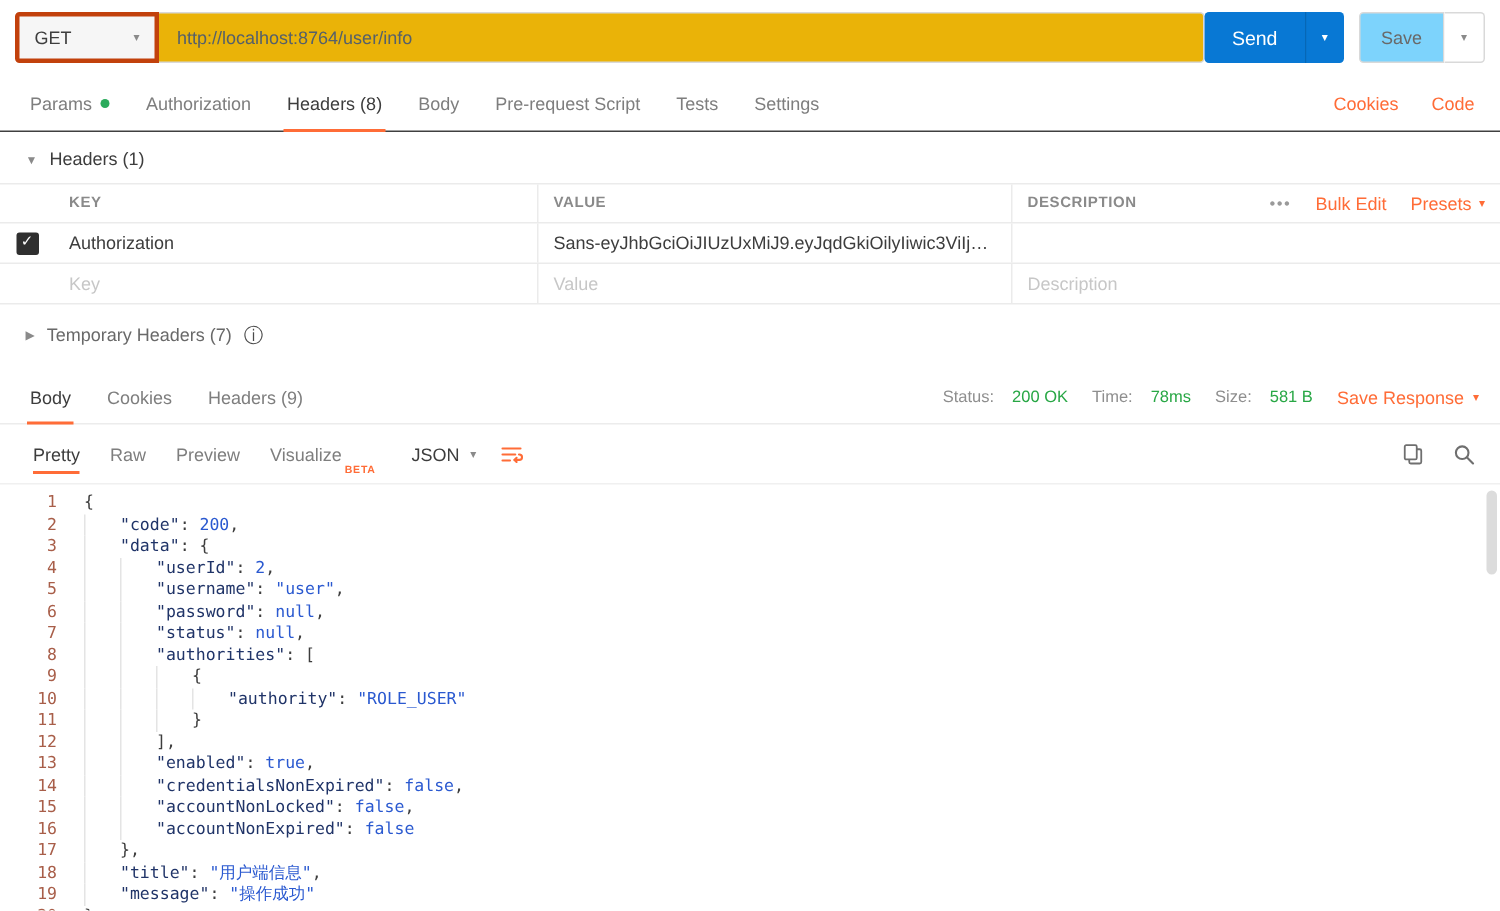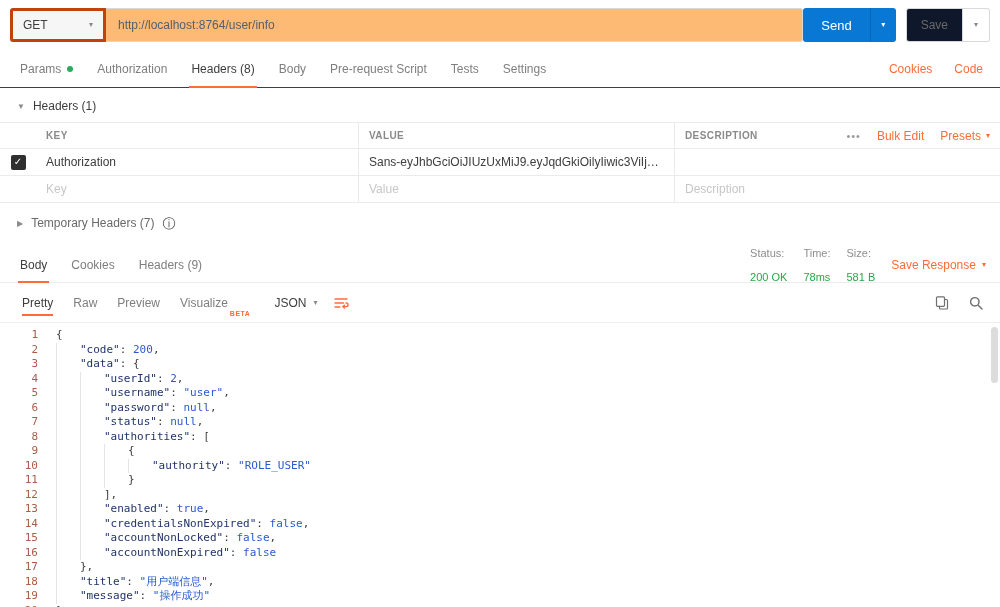--- a/index.html
+++ b/index.html
@@ -14,38 +14,38 @@
 
   
   .topbar { display:flex; align-items:center; padding:8px 10px; }
   .method-select {
     width:96px; height:34px; background:#f6f6f6; border:3px solid #c2410c;
     border-radius:3px 0 0 3px; display:flex; align-items:center;
     justify-content:space-between; padding:0 10px; cursor:pointer; color:#3d3d3d;
   }
   .method-select .caret { color:#8a8a8a; }
   .url-input {
-    flex:1; height:34px; background:#fdba74; border:1px solid #d9d9d9; border-left:0;
+    flex:1; height:34px; background:#eab308; border:1px solid #d9d9d9; border-left:0;
     border-radius:0 3px 3px 0; padding:0 12px; font-size:12px; color:#55606a;
     font-family:"Liberation Sans", sans-serif; outline:none;
   }
   .send-group { display:flex; }
   .send-btn {
     height:34px; padding:0 18px; background:#0878d4; color:#fff; border:0;
     border-radius:3px 0 0 3px; font-size:13px; cursor:pointer;
     font-family:"Liberation Sans", sans-serif;
   }
   .send-caret {
     height:34px; width:26px; background:#0878d4; color:#fff; border:0;
     border-left:1px solid #0667b6; border-radius:0 3px 3px 0; cursor:pointer;
     display:flex; align-items:center; justify-content:center;
   }
   .save-group { display:flex; margin-left:10px; }
   .save-btn {
-    height:34px; padding:0 14px; background:#0f172a; border:1px solid #d9d9d9;
+    height:34px; padding:0 14px; background:#7dd3fc; border:1px solid #d9d9d9;
     border-radius:3px 0 0 3px; font-size:12px; color:#696969; cursor:pointer;
     font-family:"Liberation Sans", sans-serif;
   }
   .save-caret {
     height:34px; width:27px; background:#fff; border:1px solid #d9d9d9; border-left:0;
     border-radius:0 3px 3px 0; color:#8a8a8a; cursor:pointer;
     display:flex; align-items:center; justify-content:center;
   }
 
   
@@ -84,21 +84,21 @@
   .cell-text { color:#3d3d3d; overflow:hidden; text-overflow:ellipsis; }
   .placeholder .hcell { color:#c7c7c7; }
 
   .temp-headers { display:flex; align-items:center; gap:8px; padding:13px 17px; color:#696969; }
   .info-icon { color:#4a4a4a; font-size:13px; line-height:1; cursor:pointer; }
 
   
   .resp-tabs { display:flex; align-items:center; height:36px; padding:0 8px; margin-top:4px;
     border-bottom:1px solid #ececec; color:#7e7e7e; }
   .resp-meta { margin-left:auto; display:flex; align-items:center; gap:16px; font-size:11px; }
-  .meta-pair { display:flex; gap:12px; align-items:flex-start;flex-direction:column; }
+  .meta-pair { display:flex; gap:12px; align-items:flex-end; }
   .meta-label { color:#8e8e8e; }
   .meta-value { color:#28a745; }
   .save-response { color:#ff6c37; font-size:12px; display:flex; align-items:center; gap:6px;
     cursor:pointer; margin-right:6px; }
 
   
   .view-toolbar { display:flex; align-items:center; height:40px; padding:0 12px;
     color:#7e7e7e; border-bottom:1px solid #f0f0f0; }
   .vtab { position:relative; height:100%; display:flex; align-items:center; padding:16px 10px;
     cursor:pointer; }

